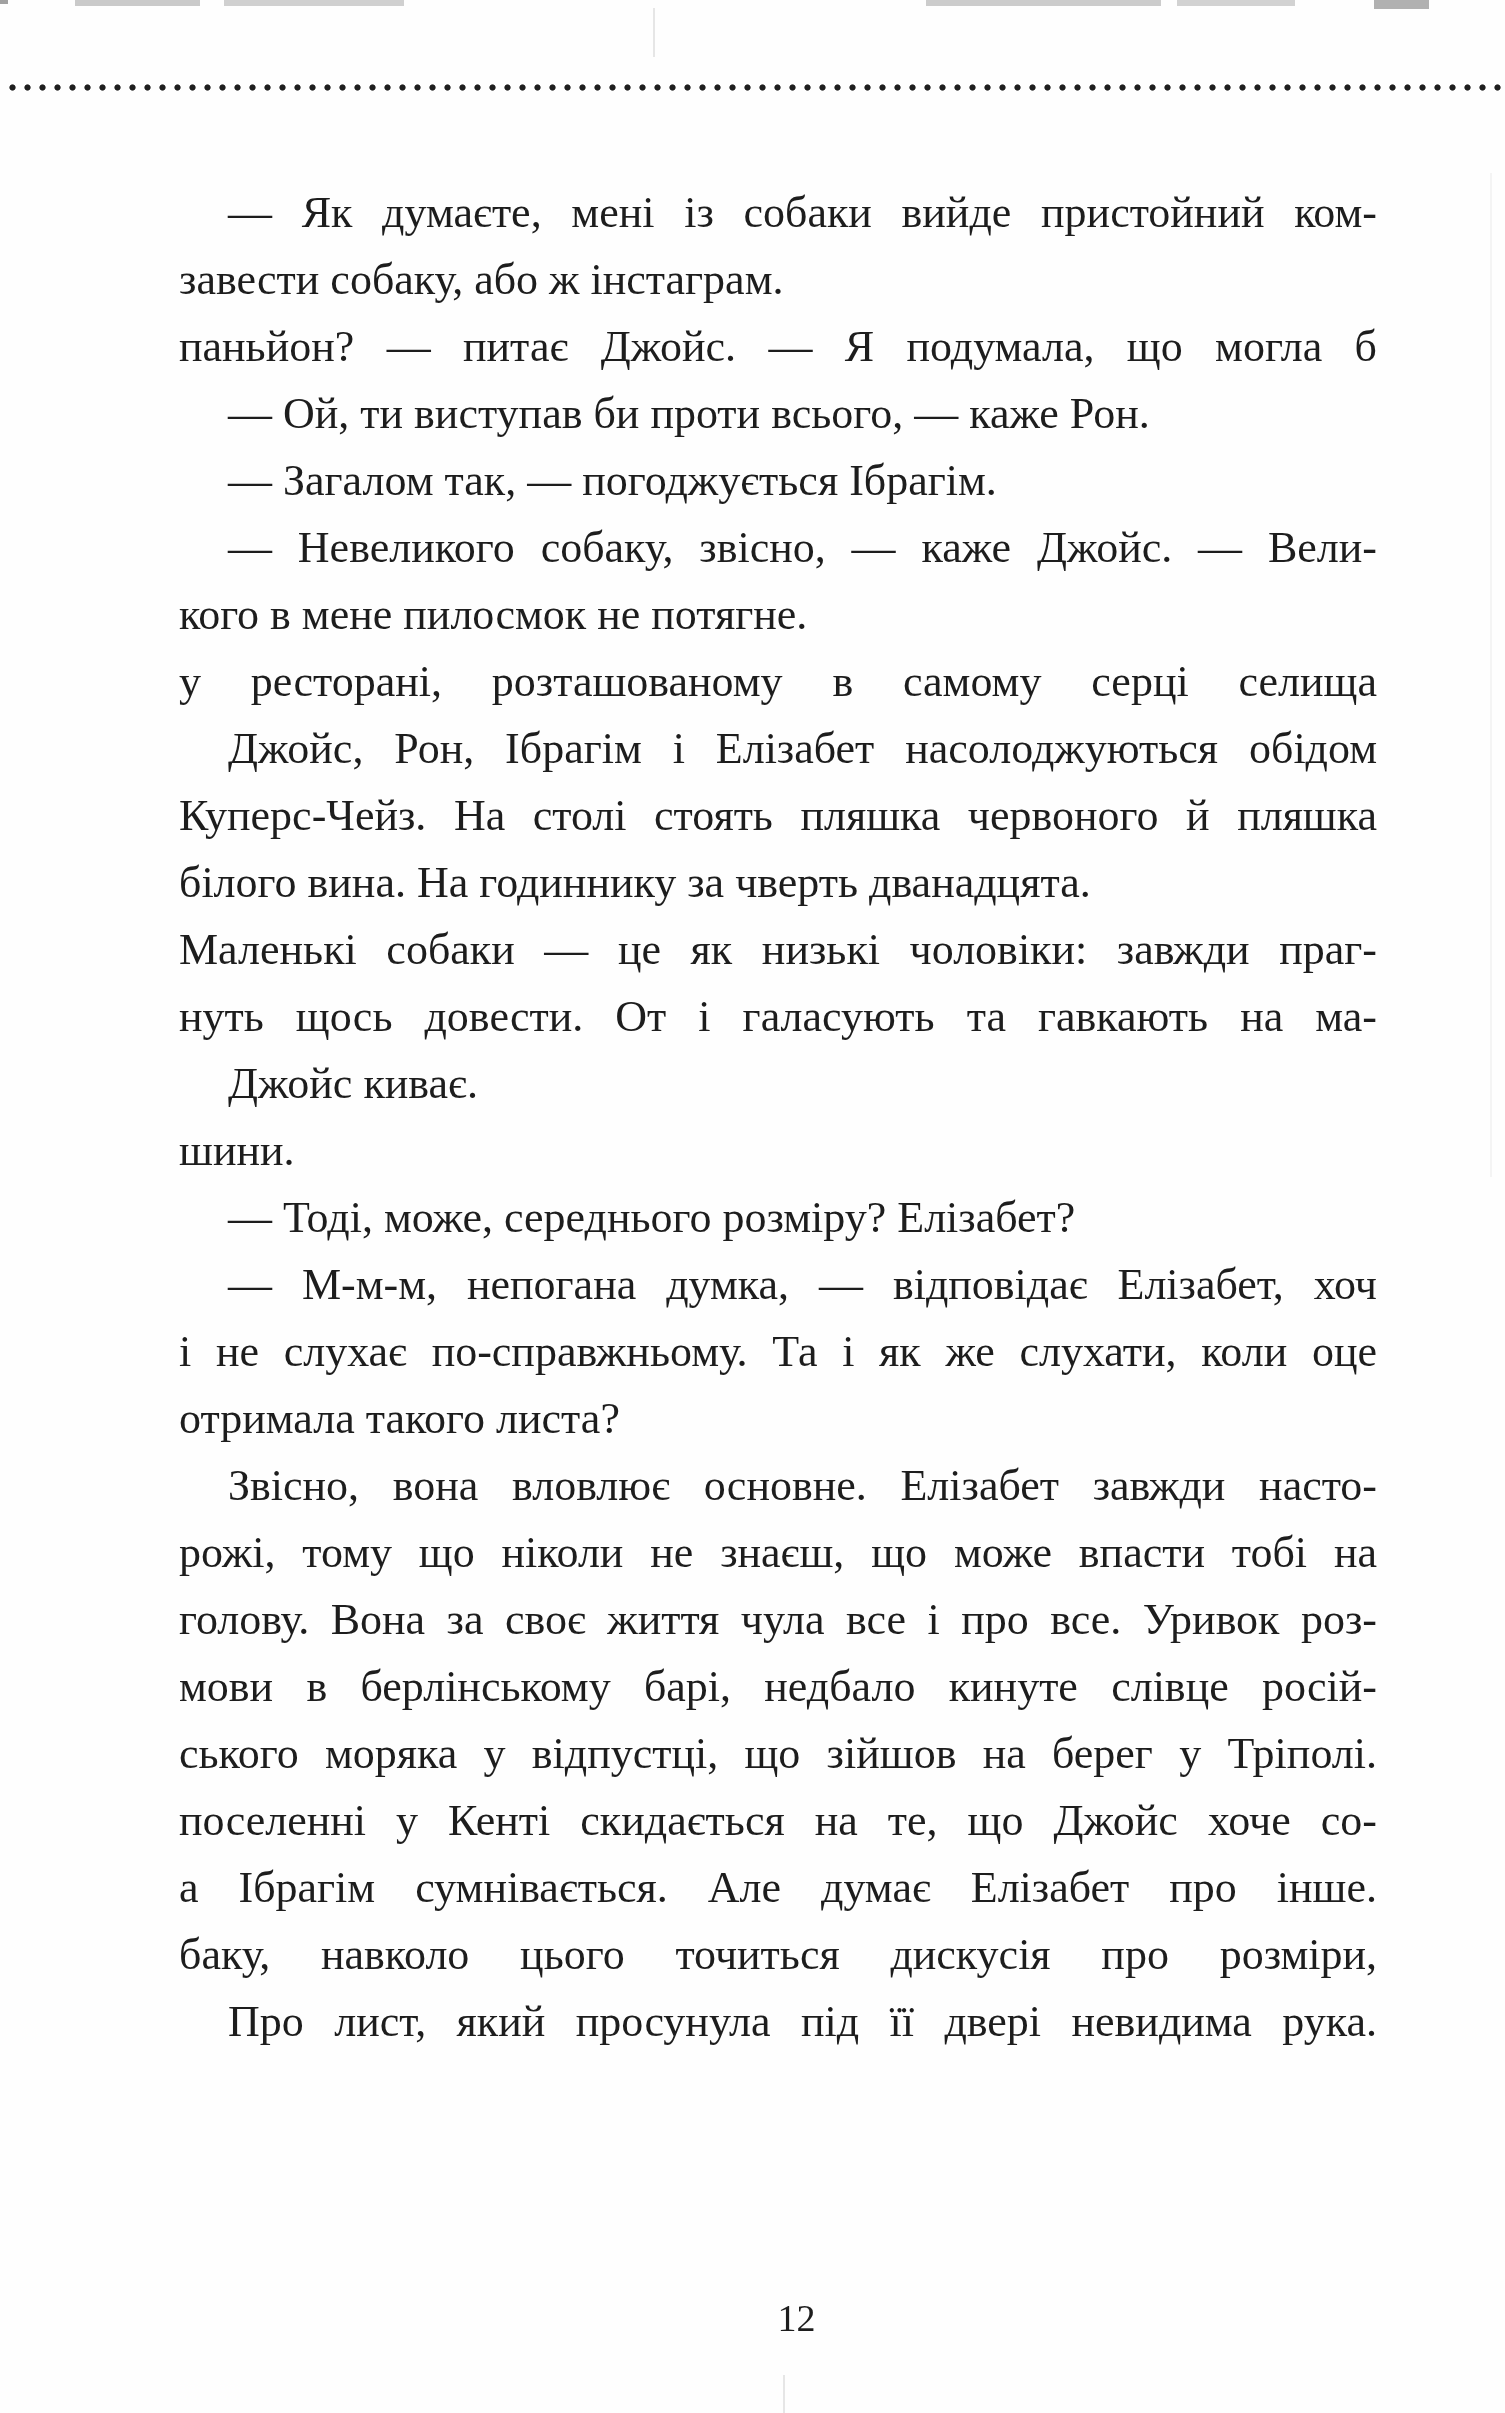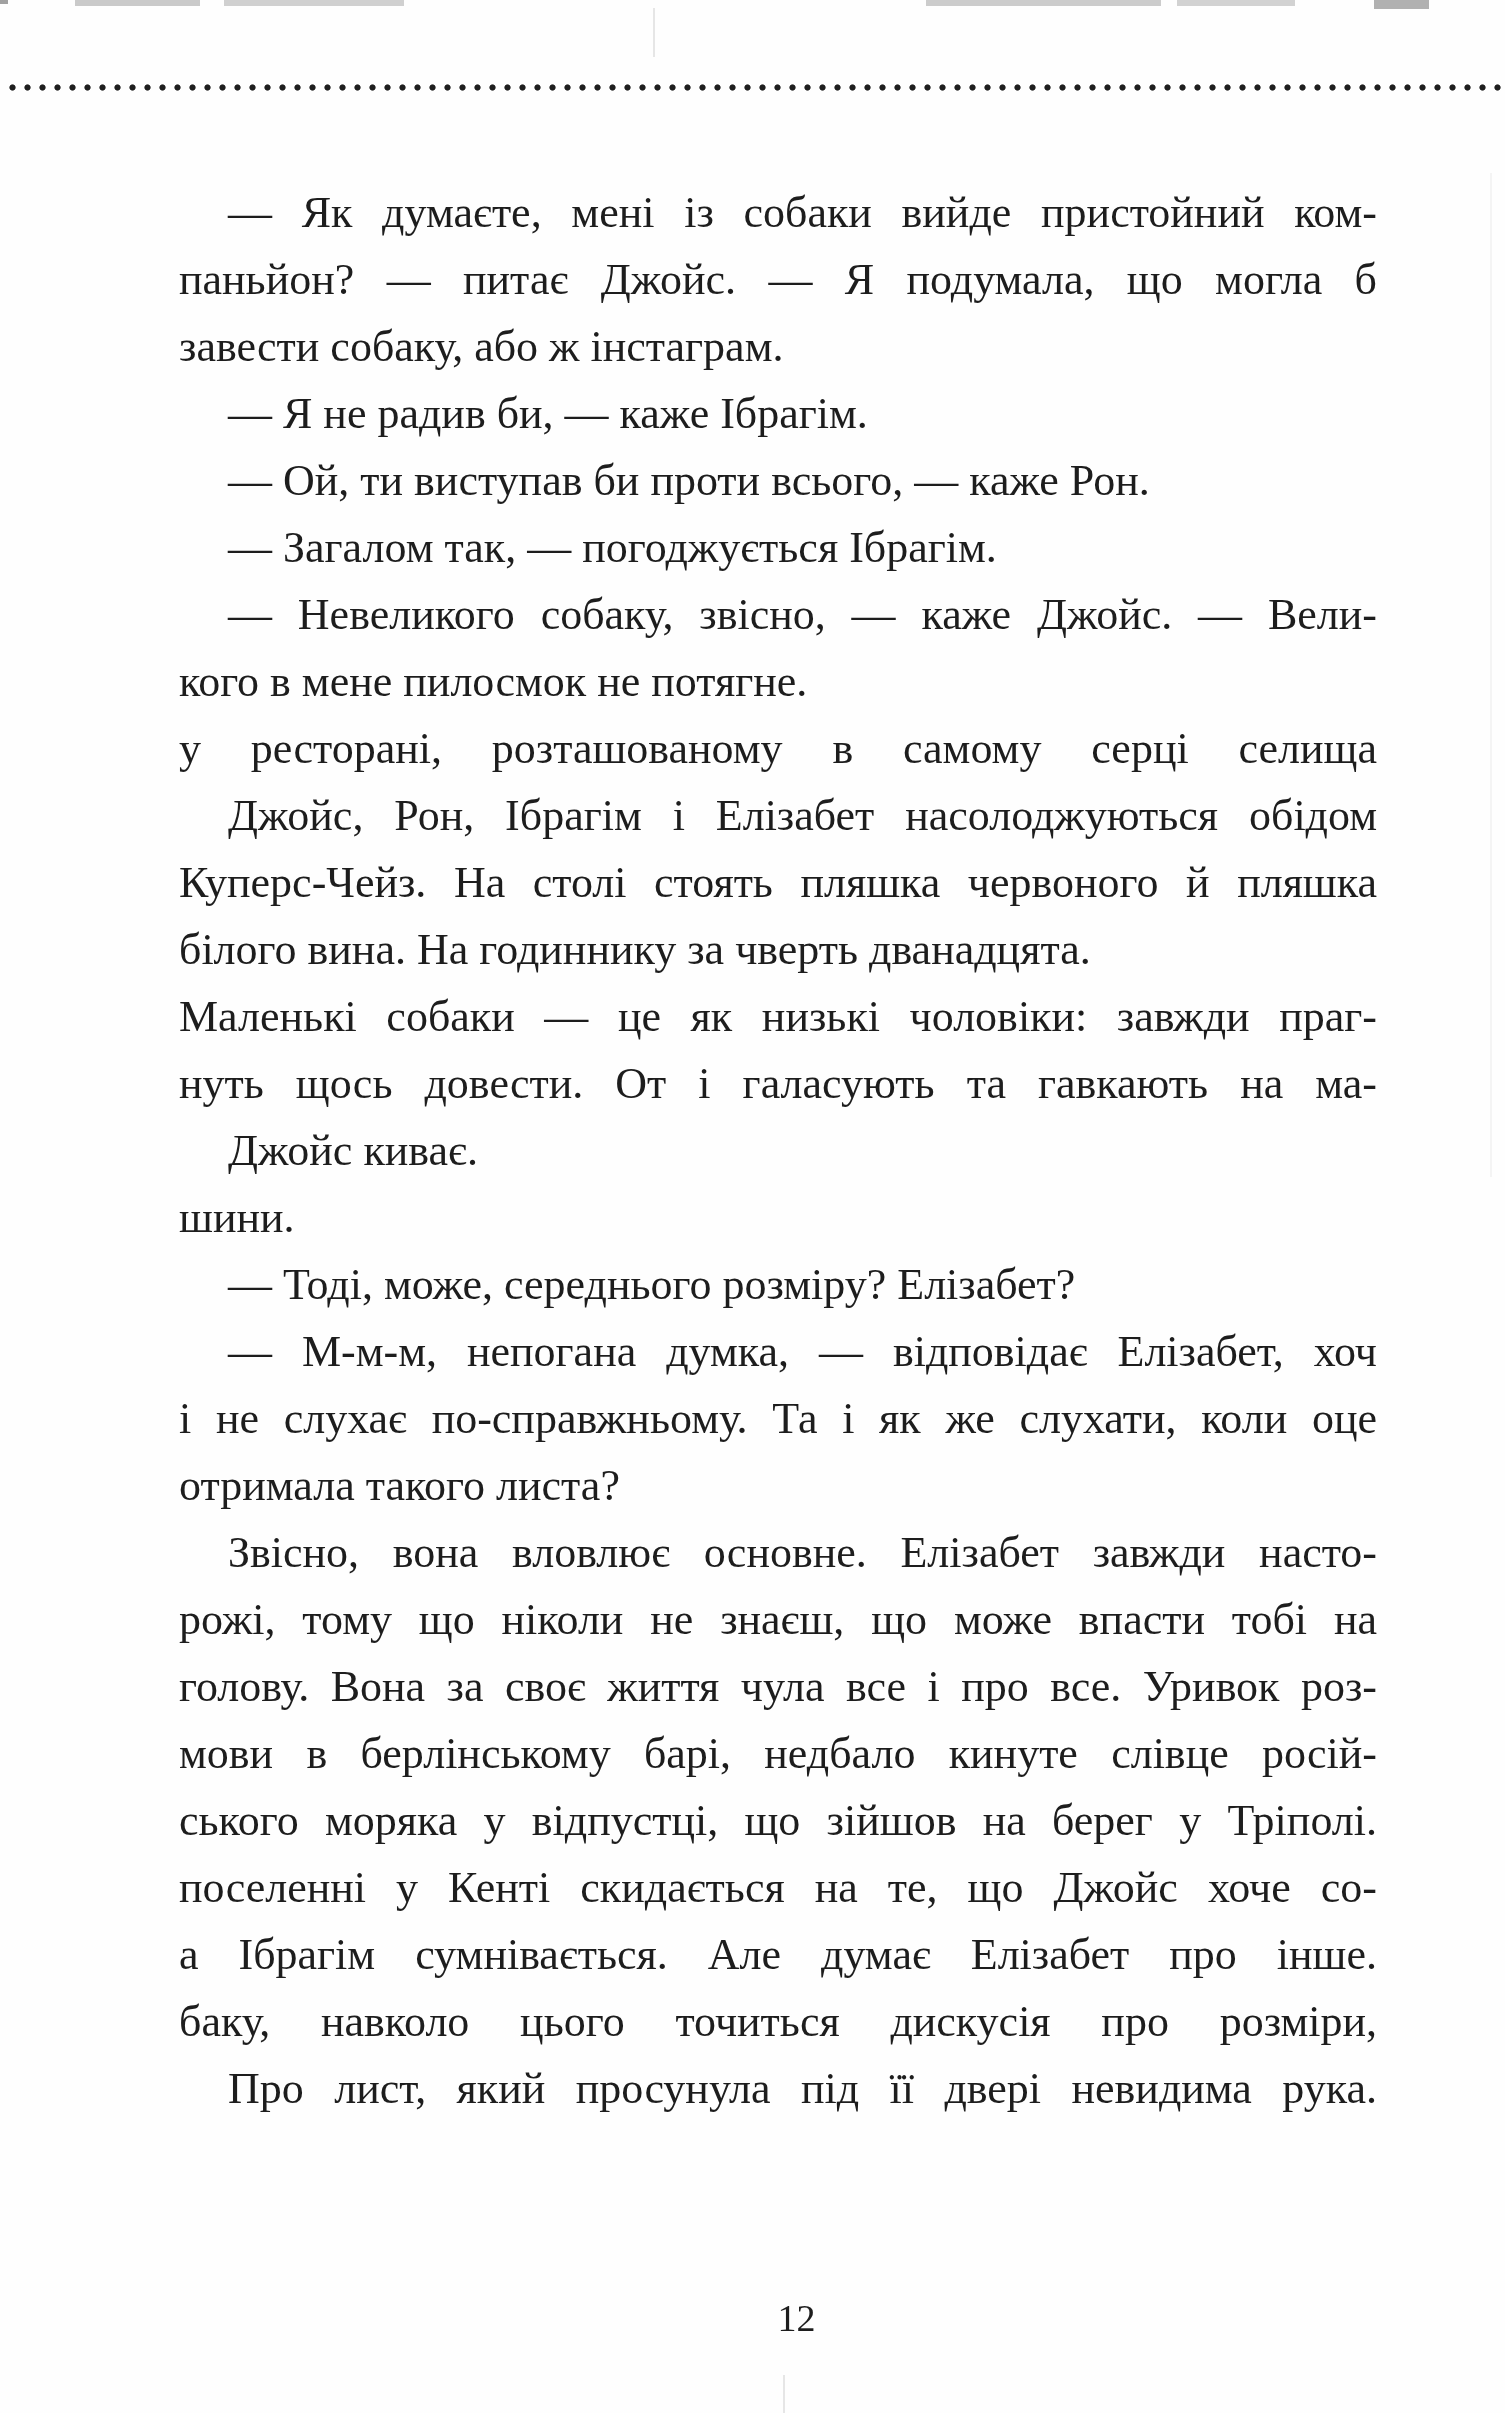--- a/index.html
+++ b/index.html
@@ -104,23 +104,22 @@
     <span class="artifact a6"></span>
     <span class="crease crease-top"></span>
     <span class="crease crease-bottom"></span>
     <span class="crease crease-right"></span>
   </div>
 
   <div class="dotted-line"></div>
 
   <main class="text-block">
       <div class="line indent justify">— Як думаєте, мені із собаки вийде пристойний ком-</div>
+      <div class="line">завести собаку, або ж інстаграм.</div>
       <div class="line justify">паньйон? — питає Джойс. — Я подумала, що могла б</div>
-      <div class="line">завести собаку, або ж інстаграм.</div>
-      <div class="line indent">— Я не радив би, — каже Ібрагім.</div>
       <div class="line indent">— Ой, ти виступав би проти всього, — каже Рон.</div>
       <div class="line indent">— Загалом так, — погоджується Ібрагім.</div>
       <div class="line indent justify">— Невеликого собаку, звісно, — каже Джойс. — Вели-</div>
       <div class="line">кого в мене пилосмок не потягне.</div>
       <div class="line justify">у ресторані, розташованому в самому серці селища</div>
       <div class="line indent justify">Джойс, Рон, Ібрагім і Елізабет насолоджуються обідом</div>
       <div class="line justify">Куперс-Чейз. На столі стоять пляшка червоного й пляшка</div>
       <div class="line">білого вина. На годиннику за чверть дванадцята.</div>
       <div class="line justify">Маленькі собаки — це як низькі чоловіки: завжди праг-</div>
       <div class="line justify">нуть щось довести. От і галасують та гавкають на ма-</div>

